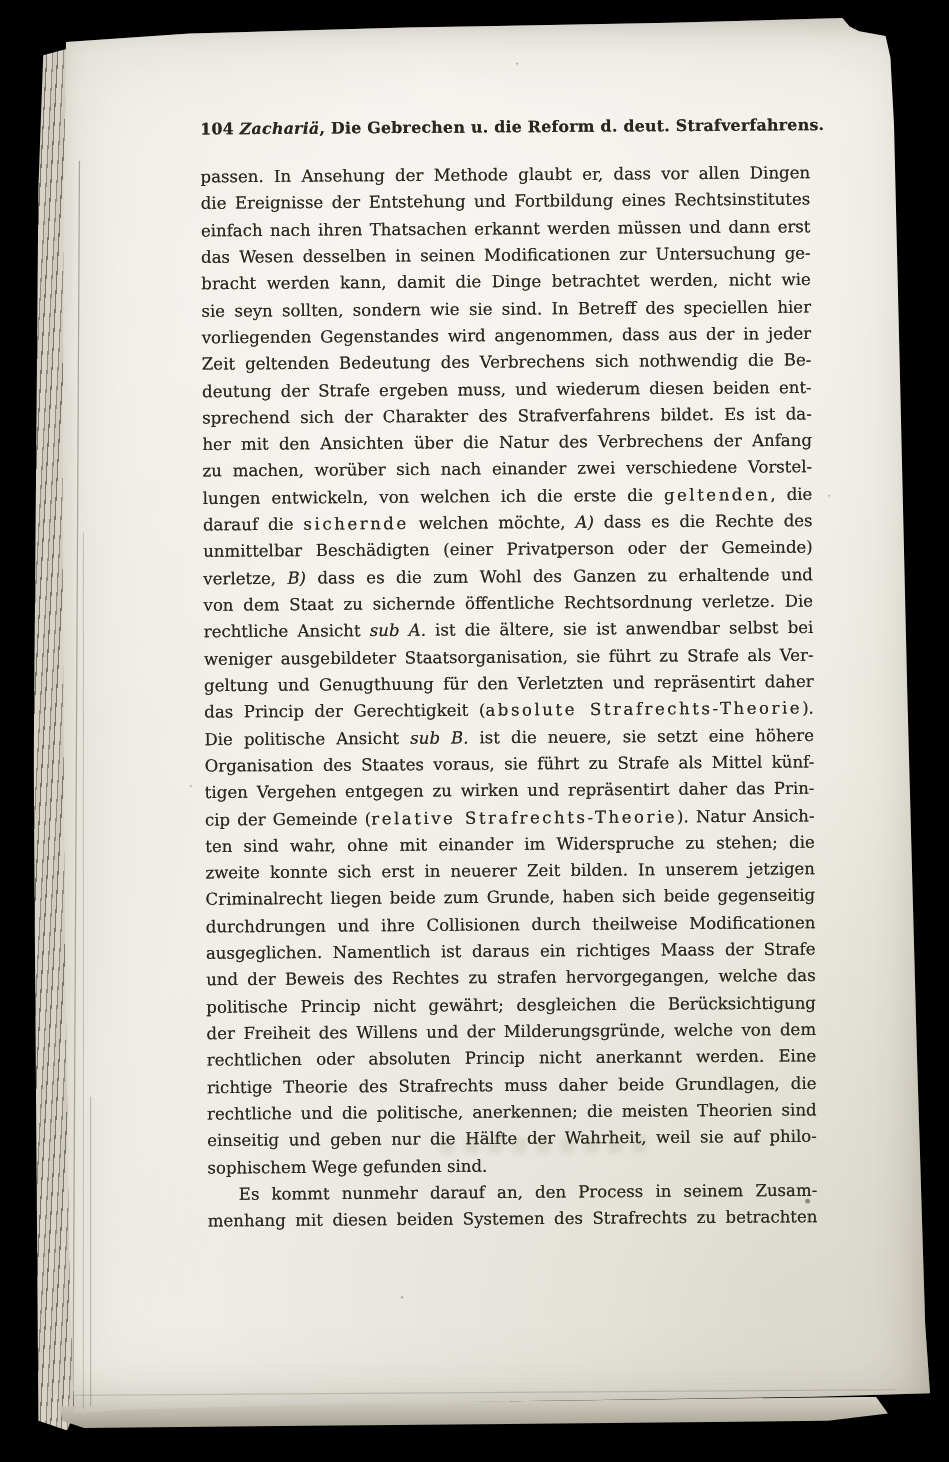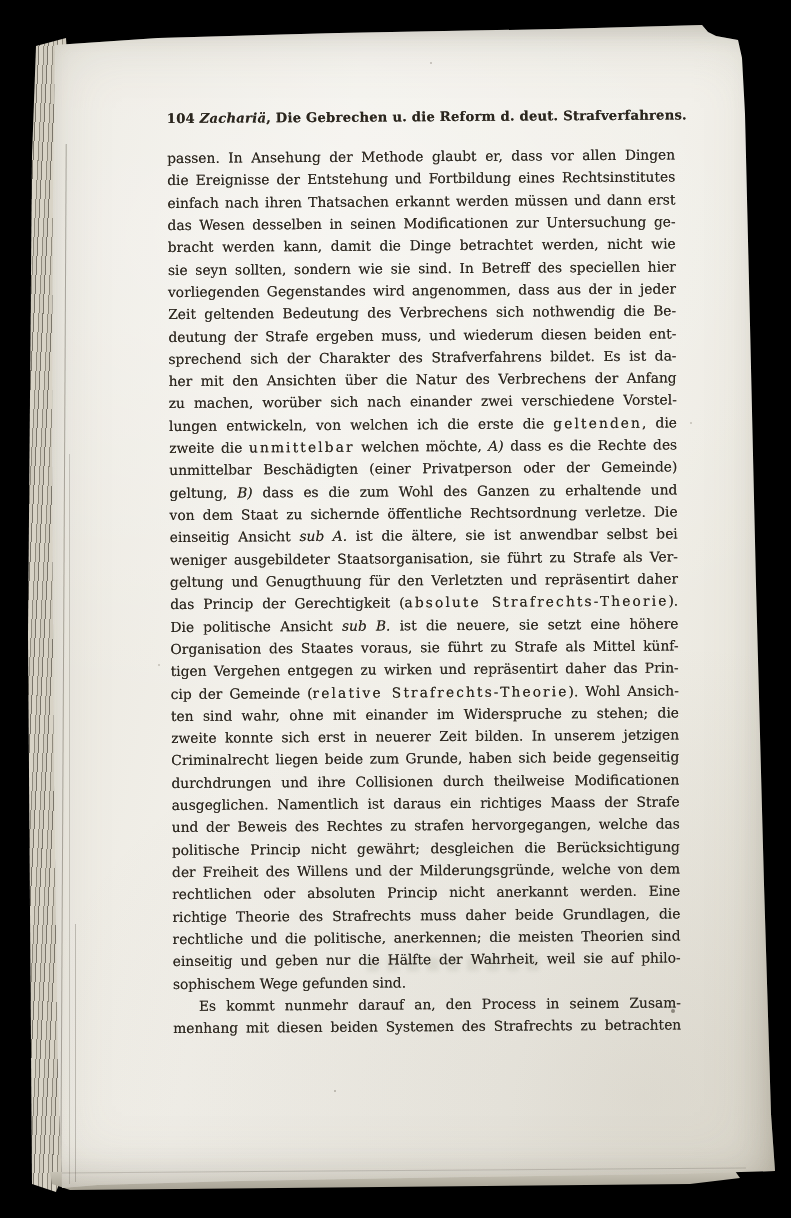--- a/index.html
+++ b/index.html
@@ -26,21 +26,21 @@
   }
   
   .under-page{
     position:absolute;left:50px;top:1164px;width:690px;height:28px;
     background:linear-gradient(#d5d1c4,#a39e90);
     clip-path:polygon(0 8px,680px 0,690px 14px,640px 20px,20px 26px,2px 20px);
   }
 
   
   .page{
-    position:absolute;left:38px;top:24px;width:740px;height:1166px;
+    position:absolute;left:38px;top:14px;width:740px;height:1166px;
     background:
       radial-gradient(1200px 800px at 30% 18%, rgba(255,255,255,.38), transparent 60%),
       radial-gradient(900px 650px at 82% 92%, rgba(120,110,90,.13), transparent 70%),
       linear-gradient(100deg,#e9e6dd,#f2f0ea 35%,#f0eee7 70%,#e7e4da);
     box-shadow:inset 0 0 70px rgba(120,110,88,.28), inset -10px -8px 34px rgba(100,90,72,.22), inset 6px 4px 24px rgba(110,100,82,.18);
     clip-path:polygon(17px 21px,120px 14px,300px 9px,520px 5px,664px 1px,670px 8px,678px 12px,700px 16px,704px 34px,707px 90px,712px 300px,718px 560px,726px 860px,733px 1090px,737px 1147px,640px 1150px,430px 1153px,200px 1157px,60px 1161px,24px 1164px,20px 1050px,16px 760px,14px 430px,15px 170px);
   }
 
   
   .edge-line{position:absolute;background:rgba(90,85,74,.45);}
@@ -107,32 +107,32 @@
           <div class="line"><span>das Wesen desselben in seinen Modificationen zur Untersuchung ge-</span></div>
           <div class="line"><span>bracht werden kann, damit die Dinge betrachtet werden, nicht wie</span></div>
           <div class="line"><span>sie seyn sollten, sondern wie sie sind. In Betreff des speciellen hier</span></div>
           <div class="line"><span>vorliegenden Gegenstandes wird angenommen, dass aus der in jeder</span></div>
           <div class="line"><span>Zeit geltenden Bedeutung des Verbrechens sich nothwendig die Be-</span></div>
           <div class="line"><span>deutung der Strafe ergeben muss, und wiederum diesen beiden ent-</span></div>
           <div class="line"><span>sprechend sich der Charakter des Strafverfahrens bildet. Es ist da-</span></div>
           <div class="line"><span>her mit den Ansichten über die Natur des Verbrechens der Anfang</span></div>
           <div class="line"><span>zu machen, worüber sich nach einander zwei verschiedene Vorstel-</span></div>
           <div class="line"><span>lungen entwickeln, von welchen ich die erste die </span><span class="seg-spaced">geltenden</span><span>, die</span></div>
-          <div class="line"><span>zweite die </span><span class="seg-spaced">unmittelbar</span><span> welchen möchte, </span><span class="seg-italic">A)</span><span> dass es die Rechte des</span></div>
+          <div class="line"><span>darauf die </span><span class="seg-spaced">sichernde</span><span> welchen möchte, </span><span class="seg-italic">A)</span><span> dass es die Rechte des</span></div>
           <div class="line"><span>unmittelbar Beschädigten (einer Privatperson oder der Gemeinde)</span></div>
-          <div class="line"><span>geltung, </span><span class="seg-italic">B)</span><span> dass es die zum Wohl des Ganzen zu erhaltende und</span></div>
+          <div class="line"><span>verletze, </span><span class="seg-italic">B)</span><span> dass es die zum Wohl des Ganzen zu erhaltende und</span></div>
           <div class="line"><span>von dem Staat zu sichernde öffentliche Rechtsordnung verletze. Die</span></div>
-          <div class="line"><span>einseitig Ansicht </span><span class="seg-italic">sub A.</span><span> ist die ältere, sie ist anwendbar selbst bei</span></div>
+          <div class="line"><span>rechtliche Ansicht </span><span class="seg-italic">sub A.</span><span> ist die ältere, sie ist anwendbar selbst bei</span></div>
           <div class="line"><span>weniger ausgebildeter Staatsorganisation, sie führt zu Strafe als Ver-</span></div>
           <div class="line"><span>geltung und Genugthuung für den Verletzten und repräsentirt daher</span></div>
           <div class="line"><span>das Princip der Gerechtigkeit (</span><span class="seg-spaced">absolute Strafrechts-Theorie</span><span>).</span></div>
           <div class="line"><span>Die politische Ansicht </span><span class="seg-italic">sub B.</span><span> ist die neuere, sie setzt eine höhere</span></div>
           <div class="line"><span>Organisation des Staates voraus, sie führt zu Strafe als Mittel künf-</span></div>
           <div class="line"><span>tigen Vergehen entgegen zu wirken und repräsentirt daher das Prin-</span></div>
-          <div class="line"><span>cip der Gemeinde (</span><span class="seg-spaced">relative Strafrechts-Theorie</span><span>). Wohl Ansich-</span></div>
+          <div class="line"><span>cip der Gemeinde (</span><span class="seg-spaced">relative Strafrechts-Theorie</span><span>). Natur Ansich-</span></div>
           <div class="line"><span>ten sind wahr, ohne mit einander im Widerspruche zu stehen; die</span></div>
           <div class="line"><span>zweite konnte sich erst in neuerer Zeit bilden. In unserem jetzigen</span></div>
           <div class="line"><span>Criminalrecht liegen beide zum Grunde, haben sich beide gegenseitig</span></div>
           <div class="line"><span>durchdrungen und ihre Collisionen durch theilweise Modificationen</span></div>
           <div class="line"><span>ausgeglichen. Namentlich ist daraus ein richtiges Maass der Strafe</span></div>
           <div class="line"><span>und der Beweis des Rechtes zu strafen hervorgegangen, welche das</span></div>
           <div class="line"><span>politische Princip nicht gewährt; desgleichen die Berücksichtigung</span></div>
           <div class="line"><span>der Freiheit des Willens und der Milderungsgründe, welche von dem</span></div>
           <div class="line"><span>rechtlichen oder absoluten Princip nicht anerkannt werden. Eine</span></div>
           <div class="line"><span>richtige Theorie des Strafrechts muss daher beide Grundlagen, die</span></div>

